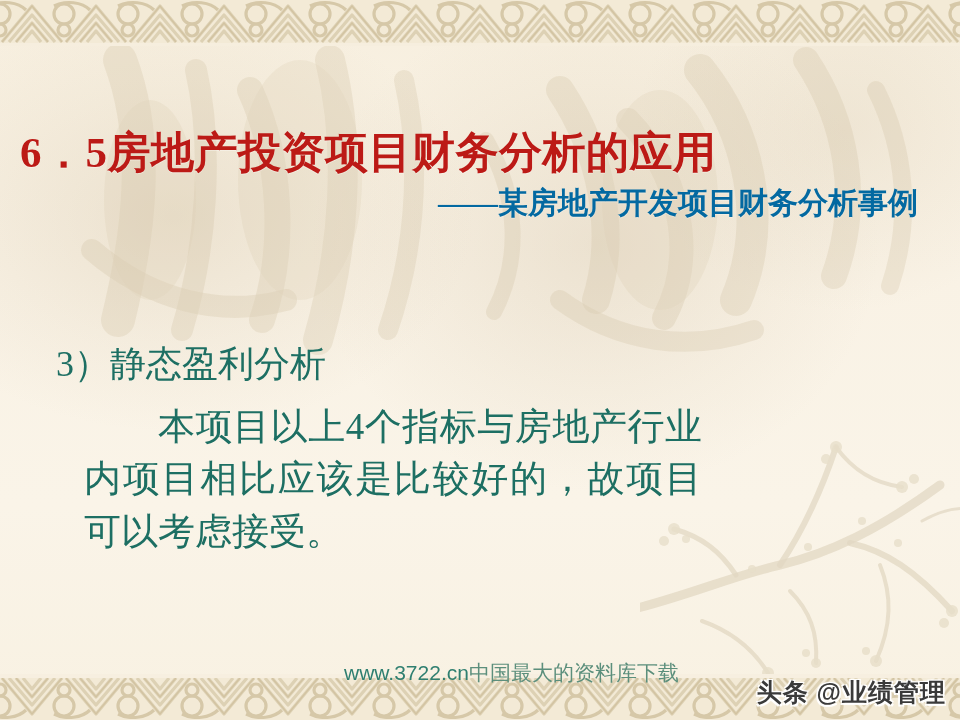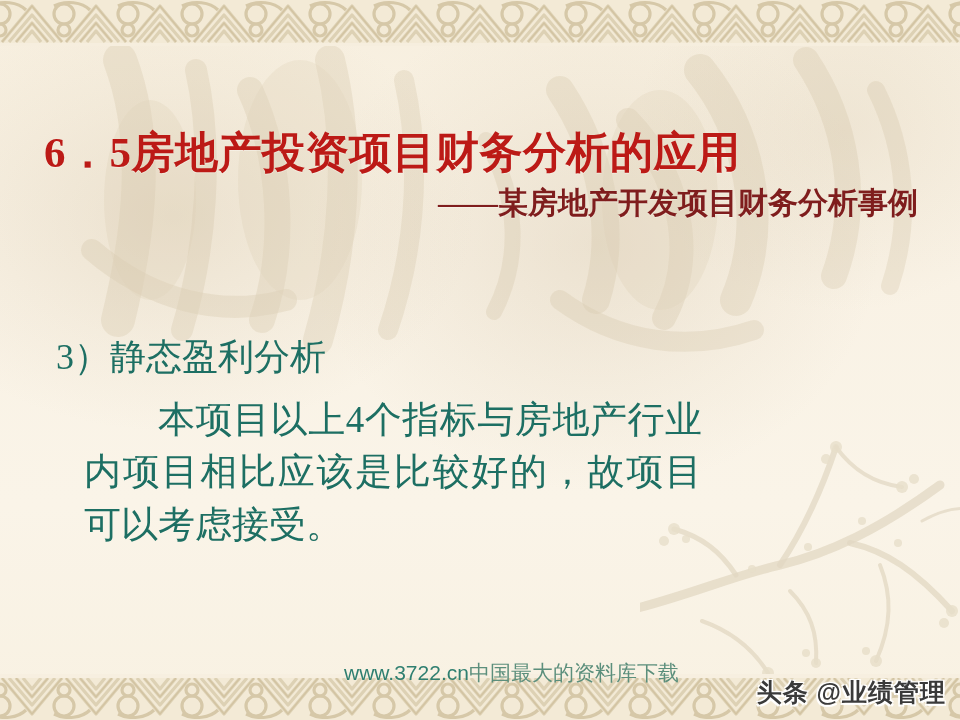--- a/index.html
+++ b/index.html
@@ -62,45 +62,45 @@
 
   
   .title-block {
     position: absolute;
     left: 0;
     top: 128px;
     width: 960px;
   }
   .title-main {
     margin: 0;
-    padding: 0 0 0 44px;
+    padding: 0 0 0 20px;
     font-size: 43px;
     line-height: 1.18;
     font-weight: 700;
     color: #bc1a16;
     letter-spacing: 0.5px;
     white-space: nowrap;
     text-shadow: 0 1px 0 rgba(255,255,255,0.35);
   }
   .title-sub {
     margin: 6px 0 0 0;
     padding: 0 42px 0 0;
     text-align: right;
     font-size: 30px;
     line-height: 1.2;
     font-weight: 700;
-    color: #7f1d1d;
+    color: #0369a1;
     white-space: nowrap;
     text-shadow: 0 1px 0 rgba(255,255,255,0.3);
   }
 
   .body-block {
     position: absolute;
     left: 0;
-    top: 336px;
+    top: 343px;
     width: 772px;
     color: #1d6f63;
   }
   .body-heading {
     margin: 0;
     padding-left: 56px;
     font-size: 36px;
     line-height: 1.22;
     font-weight: 400;
     white-space: nowrap;

